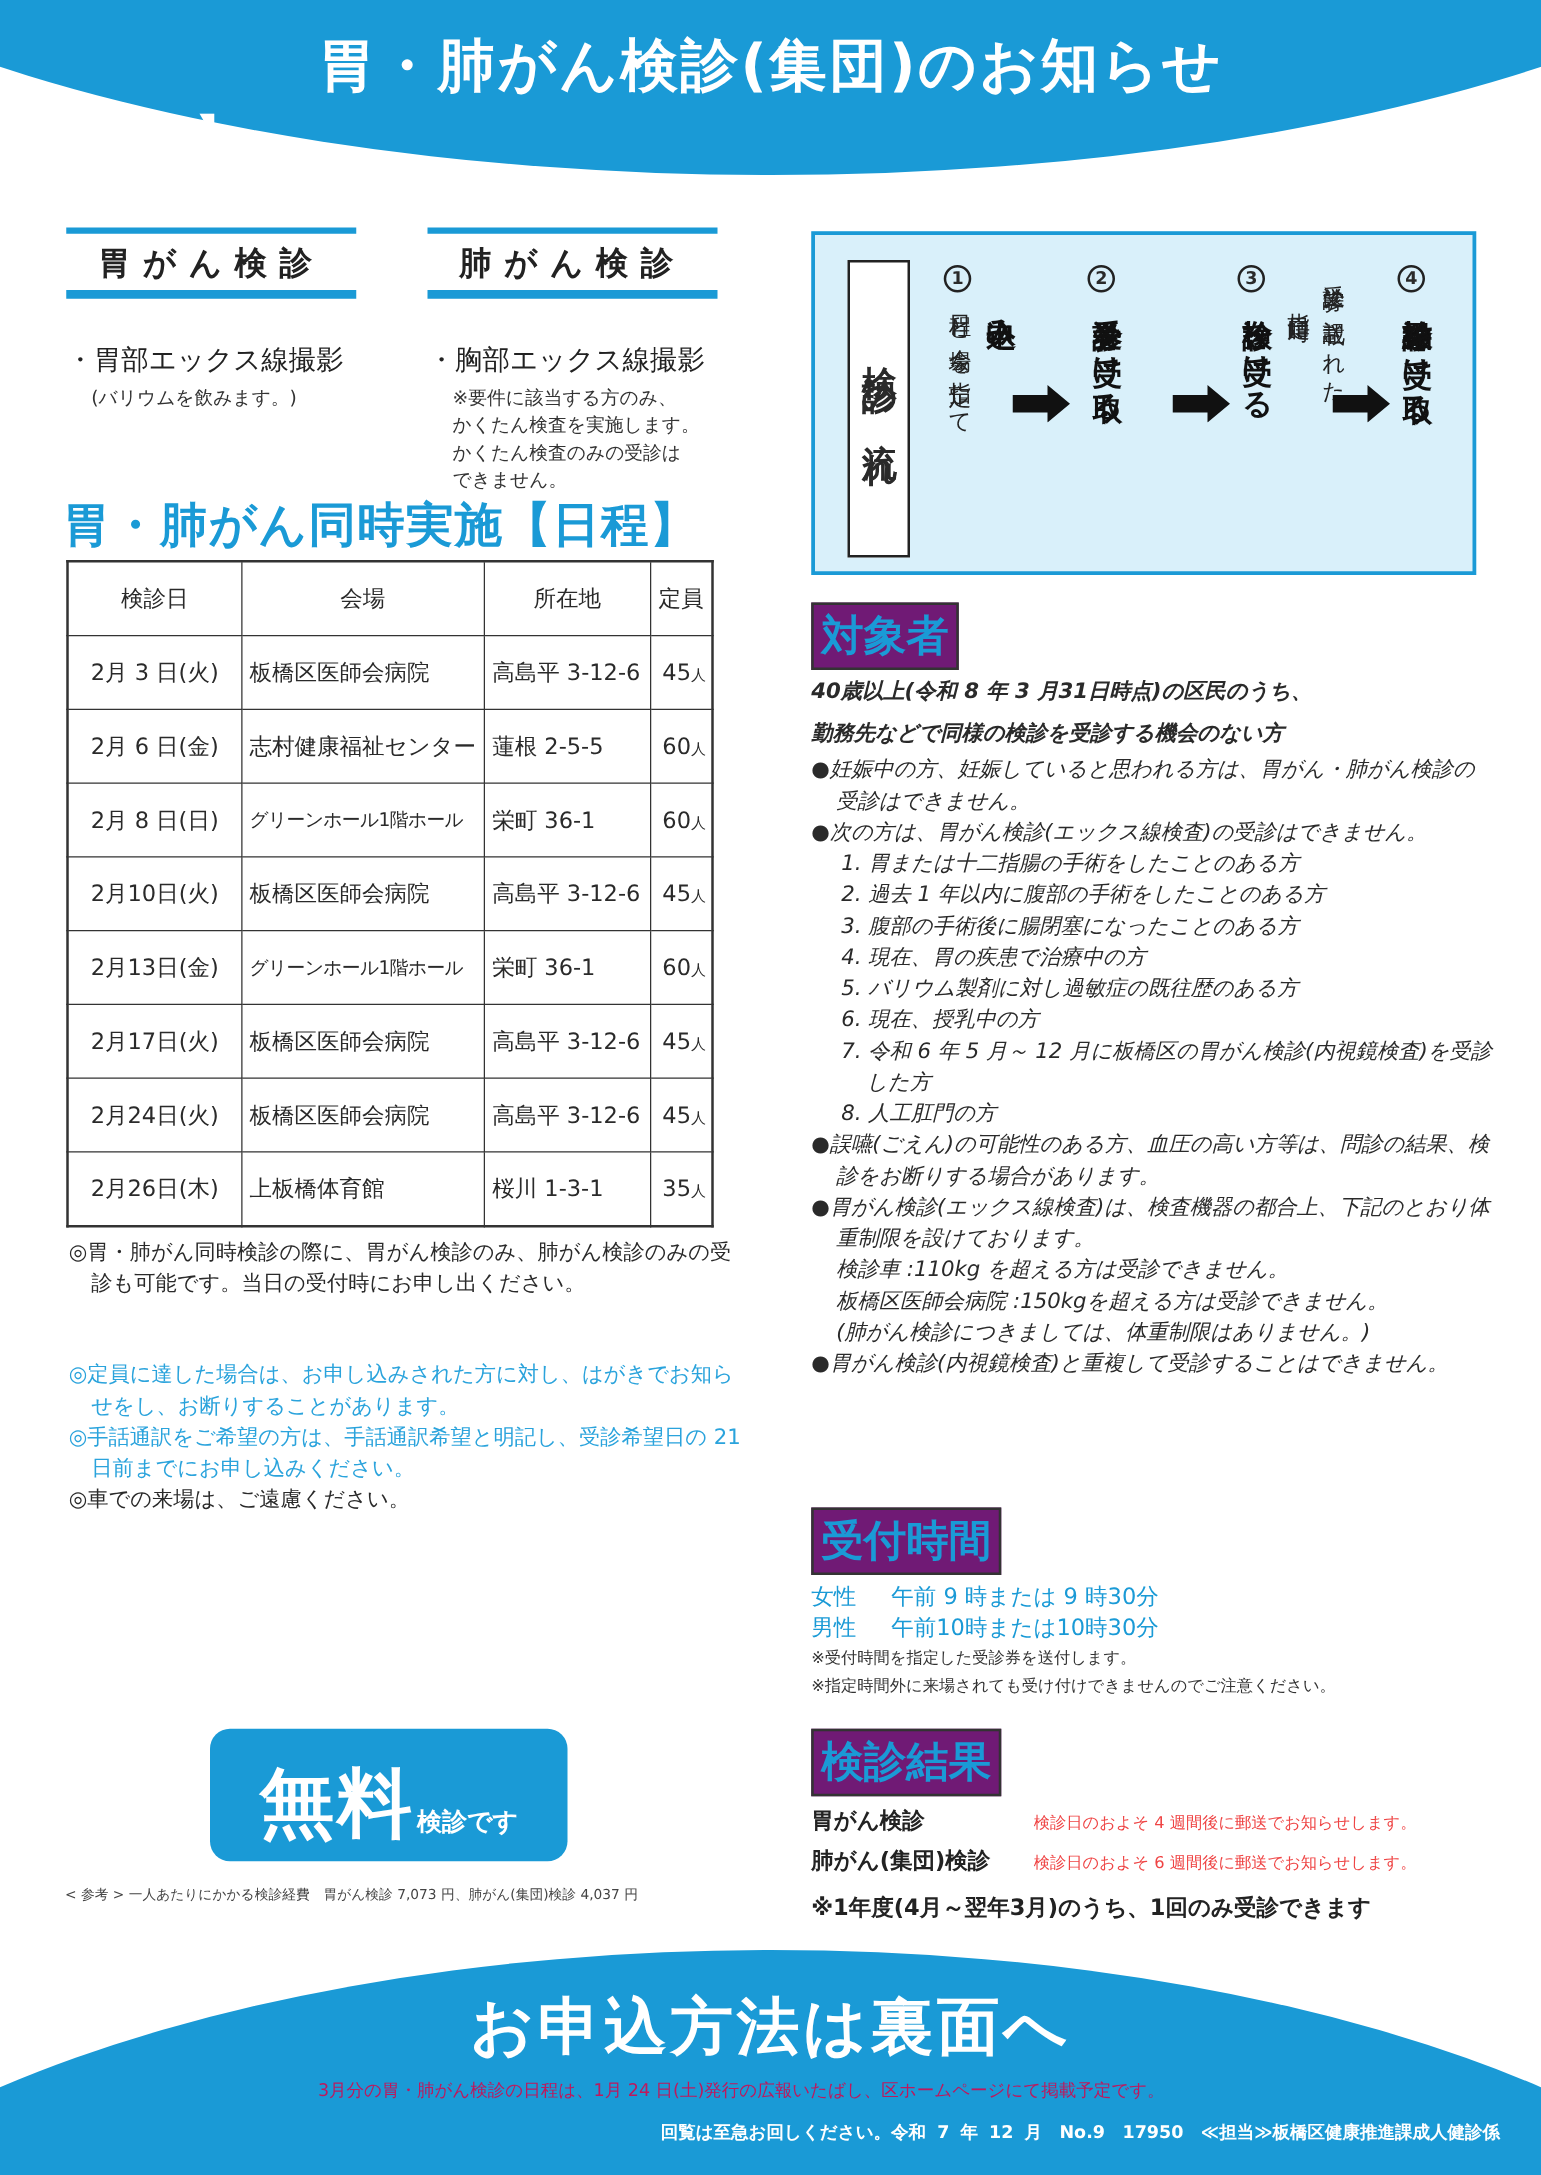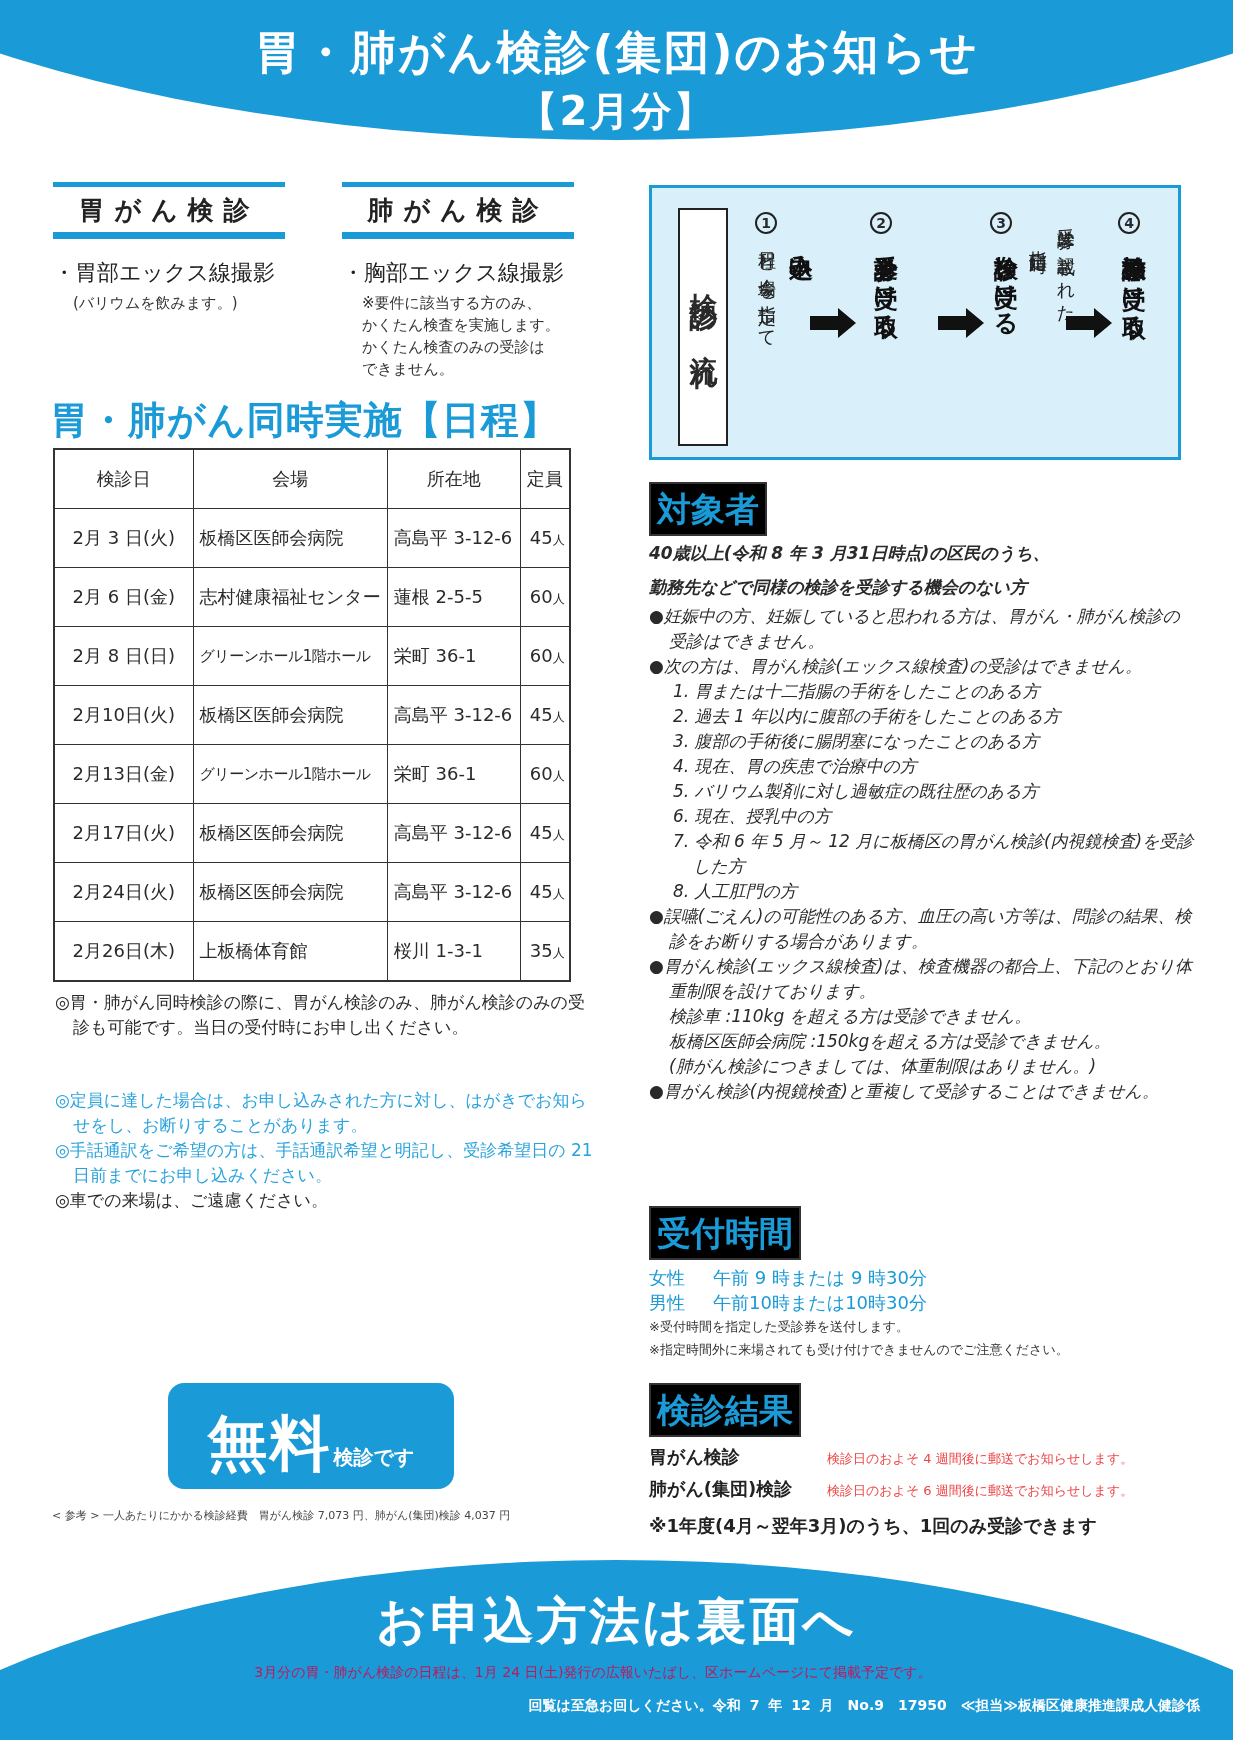--- a/index.html
+++ b/index.html
@@ -9,32 +9,32 @@
   
   .header-arch {
     position: absolute; left: -320px; top: -560px; width: 1873px; height: 700px;
     background: #1a9ad6; border-radius: 50%;
   }
   .header-title {
     position: absolute; left: 0; top: 22px; width: 1233px; text-align: center;
     color: #fff; font-weight: bold; font-size: 46px; letter-spacing: 2px;
   }
   .header-sub {
-    position: absolute; left: 0; top: 84px; width: 1233px; text-align: center;
+    position: absolute; left: 0; top: 84px; width: 1233px; 
     color: #fff; font-weight: bold; font-size: 40px; letter-spacing: 2px;
   }
 
   
   .exam-col { position: absolute; top: 182px; }
   .exam-head {
     width: 232px; border-top: 5px solid #1a9ad6; border-bottom: 7px solid #1a9ad6;
     text-align: center; font-weight: bold; font-size: 26px; letter-spacing: 10px;
     padding: 6px 0 4px; color: #222;
   }
-  .exam-item { font-size: 22px; margin-top: 19px; color: #222; }
+  .exam-item { font-size: 22px; margin-top: 34px; color: #222; }
   .exam-note { font-size: 15px; line-height: 22px; margin-left: 20px; margin-top: 4px; color: #333; }
 
   
   .flow-box {
     position: absolute; left: 649px; top: 185px; width: 532px; height: 275px;
     background: #d9f0fa; border: 3px solid #1a9ad6;
   }
   .flow-label {
     position: absolute; left: 26px; top: 20px; width: 50px; height: 238px;
     border: 2px solid #222; background: #fff;
@@ -85,21 +85,21 @@
     position: absolute; left: 168px; top: 1383px; width: 286px; height: 106px;
     background: #1a9ad6; border-radius: 16px; color: #fff;
     display: flex; align-items: flex-end; justify-content: center; padding-bottom: 16px;
   }
   .free-big { font-size: 60px; font-weight: bold; line-height: 60px; letter-spacing: 2px; }
   .free-small { font-size: 20px; font-weight: bold; margin-left: 2px; margin-bottom: 2px; }
   .cost-ref { position: absolute; left: 52px; top: 1508px; font-size: 11px; color: #444; }
 
   
   .sec-box {
-    position: absolute; border: 2px solid #333; background: #000000;
+    position: absolute; border: 2px solid #333; background: #701a75;
     color: #1a9ad6; font-weight: bold; font-size: 34px; padding: 0 6px; line-height: 50px;
   }
   .target-text { position: absolute; left: 649px; top: 536px; width: 545px; font-size: 17px; line-height: 25px; color: #2a2a2a; font-style: italic; }
   .target-bold { font-weight: bold; font-size: 17px; line-height: 34px; }
   .bullet-p { padding-left: 20px; text-indent: -20px; }
   .num-list { padding-left: 24px; }
   .num-item { padding-left: 20px; text-indent: -20px; }
   .indent { padding-left: 20px; }
 
   .reception { position: absolute; left: 649px; top: 1265px; width: 545px; }

